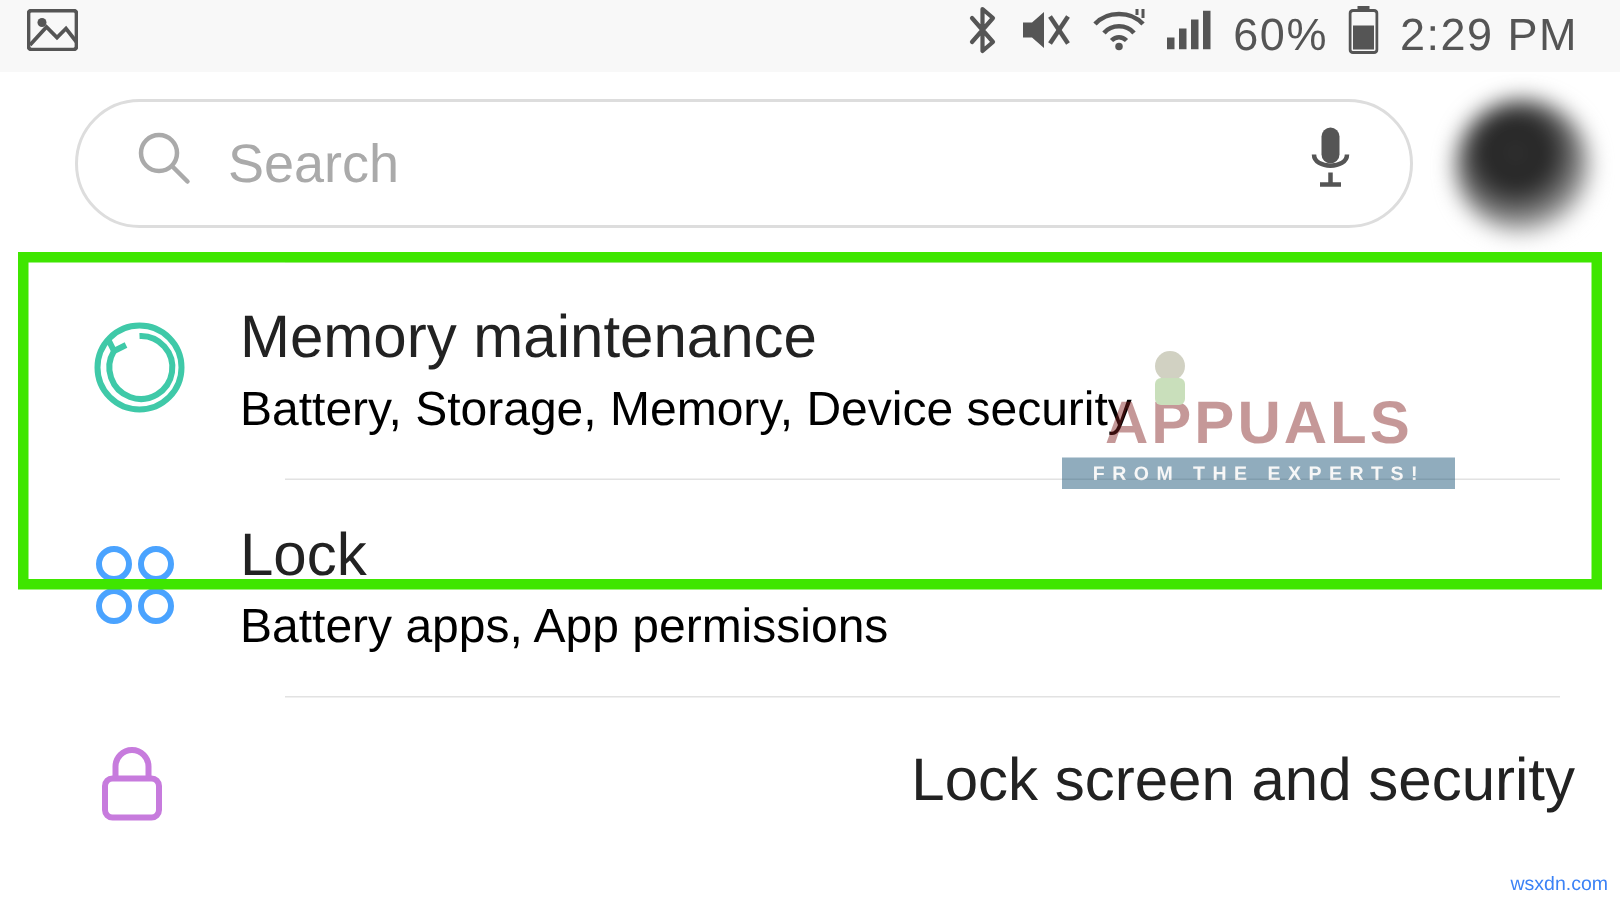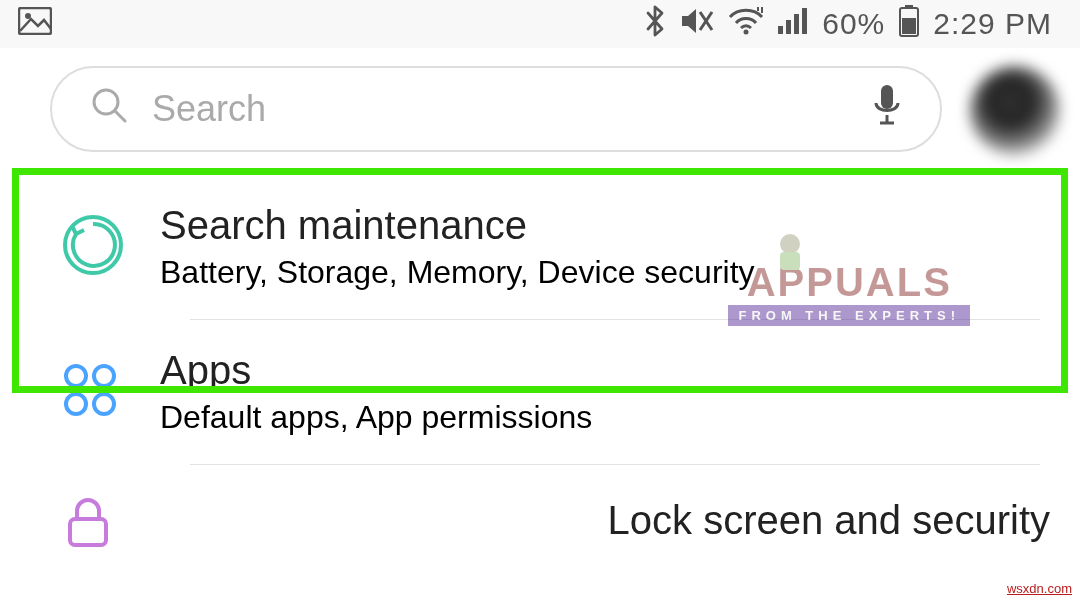--- a/index.html
+++ b/index.html
@@ -81,24 +81,24 @@
   }
   .watermark {
     position: absolute;
     right: 110px; top: 260px;
     opacity: 0.45;
     font-family: Arial, sans-serif;
     text-align: center;
     pointer-events: none;
   }
   .watermark .wm-big { font-size: 40px; font-weight: 900; letter-spacing: 2px; color: #7f1d1d;}
-  .watermark .wm-strip { font-size: 13px; letter-spacing: 5px; background:#4c1d95; color:#eee; padding:3px 10px; font-weight:700;}
+  .watermark .wm-strip { font-size: 13px; letter-spacing: 5px; background:#0c4a6e; color:#eee; padding:3px 20px; font-weight:700;}
   .wsxdn {
     position: absolute; right: 8px; bottom: 4px;
-    font-family: Arial, sans-serif; font-size: 13px; color: #b91c1c; text-decoration: underline;
+    font-family: Arial, sans-serif; font-size: 13px; color: #3b82f6;
   }
 </style>
 </head>
 <body>
 
 <div class="status-bar">
   <div class="status-left">
     <span>
       <svg width="34" height="28" viewBox="0 0 34 28">
           <rect x="1" y="1" width="32" height="26" rx="2" fill="none" stroke="#555" stroke-width="2.5"></rect>
@@ -178,41 +178,41 @@
     <div class="icon-slot">
       <span>
         <svg width="66" height="66" viewBox="0 0 66 66">
             <circle cx="33" cy="33" r="28" fill="none" stroke="#3fc9a8" stroke-width="4"></circle>
             <path d="M33 12 A21 21 0 1 1 16 22" fill="none" stroke="#3fc9a8" stroke-width="4"></path>
             <path d="M12 14 L16 22 L24 18" fill="none" stroke="#3fc9a8" stroke-width="4" stroke-linejoin="round"></path>
           </svg>
       </span>
     </div>
     <div class="text-slot">
-      <div class="title">Search maintenance</div>
+      <div class="title">Memory maintenance</div>
       <div class="subtitle">Battery, Storage, Memory, Device security</div>
     </div>
   </div>
 
   <div class="divider"></div>
 
   <div class="item">
     <div class="icon-slot">
       <span>
         <svg width="60" height="60" viewBox="0 0 60 60">
             <circle cx="16" cy="16" r="10" fill="none" stroke="#4aa3ff" stroke-width="4"></circle>
             <circle cx="44" cy="16" r="10" fill="none" stroke="#4aa3ff" stroke-width="4"></circle>
             <circle cx="16" cy="44" r="10" fill="none" stroke="#4aa3ff" stroke-width="4"></circle>
             <circle cx="44" cy="44" r="10" fill="none" stroke="#4aa3ff" stroke-width="4"></circle>
           </svg>
       </span>
     </div>
     <div class="text-slot">
-      <div class="title">Apps</div>
-      <div class="subtitle">Default apps, App permissions</div>
+      <div class="title">Lock</div>
+      <div class="subtitle">Battery apps, App permissions</div>
     </div>
   </div>
 
   <div class="divider"></div>
 
   <div class="item" style="padding-bottom:6px;text-align:right;">
     <div class="icon-slot">
       <span>
         <svg width="56" height="56" viewBox="0 0 56 56">
             <rect x="10" y="26" width="36" height="26" rx="5" fill="none" stroke="#c77bdd" stroke-width="4"></rect>

